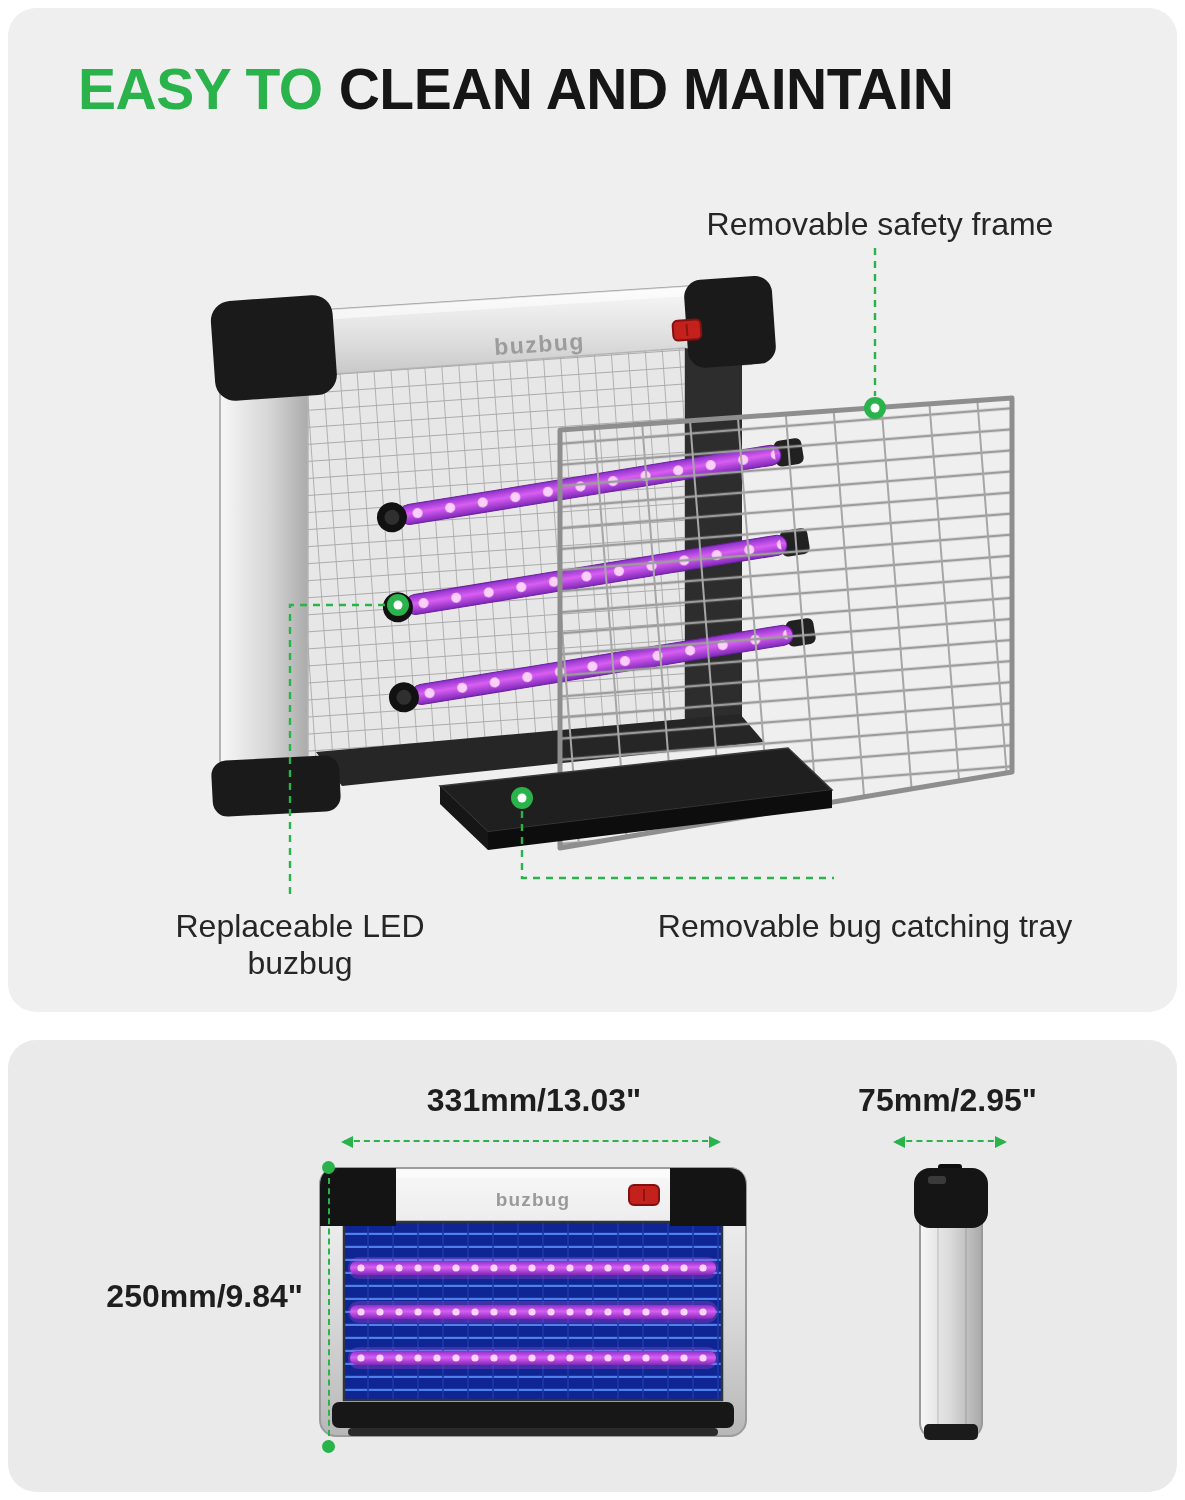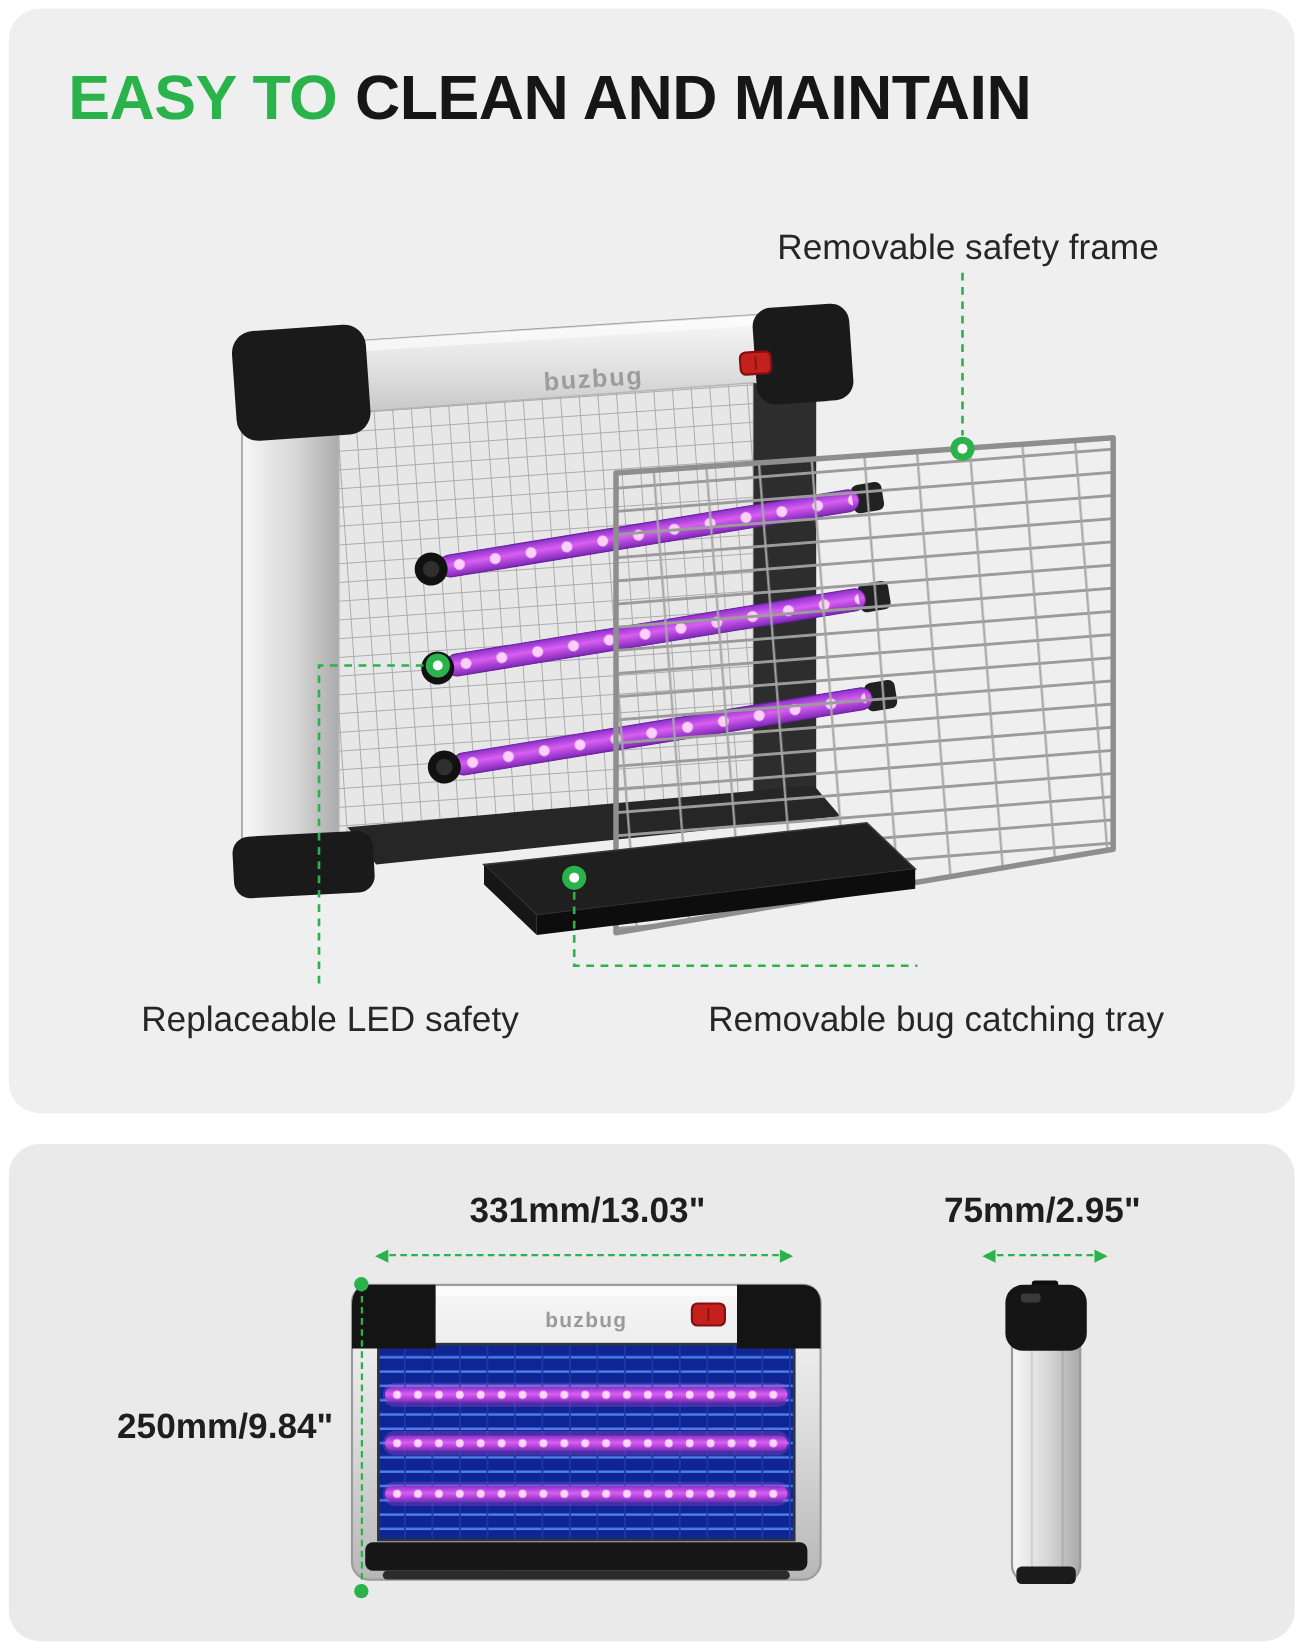--- a/index.html
+++ b/index.html
@@ -5,21 +5,21 @@
   :root{
     --accent-green:#2AB24B;
   }
   *{box-sizing:border-box;}
   html,body{margin:0;padding:0;background:#ffffff;}
   body{font-family:"Liberation Sans", sans-serif;}
   .page{position:relative;width:1185px;height:1500px;background:#ffffff;overflow:hidden;margin:0 auto;}
   .card{position:absolute;border-radius:28px;}
   .card-top{left:8px;top:8px;width:1169px;height:1004px;background:#efefef;}
   .card-bottom{left:8px;top:1040px;width:1169px;height:452px;background:#eaeaea;}
-  .title{position:absolute;left:62px;top:56px;margin:0;font-size:57px;font-weight:800;letter-spacing:-0.5px;color:#161616;white-space:nowrap;}
+  .title{position:absolute;left:78px;top:56px;margin:0;font-size:57px;font-weight:800;letter-spacing:-0.5px;color:#161616;white-space:nowrap;}
   .title .green{color:var(--accent-green,#2AB24B);margin-right:16px;}
   .callout{position:absolute;font-size:32px;color:#262626;text-align:center;}
   .dim-label{position:absolute;font-size:32px;font-weight:700;color:#1e1e1e;text-align:center;white-space:nowrap;}
   .dim-label.right{text-align:right;}
   svg.abs{position:absolute;}
   .dim-h{position:absolute;height:0;border-top:2.6px dashed var(--accent-green,#2AB24B);}
   .ah{position:absolute;top:-6.5px;width:0;height:0;border-top:6.5px solid transparent;border-bottom:6.5px solid transparent;}
   .ah.left{left:-3px;border-right:12px solid var(--accent-green,#2AB24B);}
   .ah.right{right:-3px;border-left:12px solid var(--accent-green,#2AB24B);}
   .dim-v{position:absolute;width:0;border-left:2.6px dashed var(--accent-green,#2AB24B);}
@@ -137,22 +137,22 @@
       <circle cx="258" cy="405" r="11" class="cg-fill"></circle>
         <circle cx="258" cy="405" r="4.5" fill="#ffffff"></circle>
     </g>
     <g>
       <circle cx="382" cy="598" r="11" class="cg-fill"></circle>
         <circle cx="382" cy="598" r="4.5" fill="#ffffff"></circle>
     </g>
   </svg>
 
   <div class="callout" style="left:660px;top:206px;width:440px">Removable safety frame</div>
-  <div class="callout" style="left:120px;top:908px;width:360px">Replaceable LED safety</div>
-  <div class="callout" style="left:631px;top:908px;width:440px">Removable bug catching tray</div>
+  <div class="callout" style="left:120px;top:908px;width:360px">Replaceable LED buzbug</div>
+  <div class="callout" style="left:645px;top:908px;width:440px">Removable bug catching tray</div>
 
   <svg class="abs" style="left:318px;top:1162px" width="430" height="300" viewBox="0 0 430 300">
     <defs>
       <linearGradient id="fSilver" x1="0" y1="0" x2="0" y2="1">
         <stop offset="0" stop-color="#f8f8f8"></stop>
           <stop offset="0.5" stop-color="#dcdcdc"></stop>
           <stop offset="1" stop-color="#b7b7b7"></stop>
       </linearGradient>
       <linearGradient id="fTube" x1="0" y1="0" x2="0" y2="1">
         <stop offset="0" stop-color="#8a30c9"></stop>

